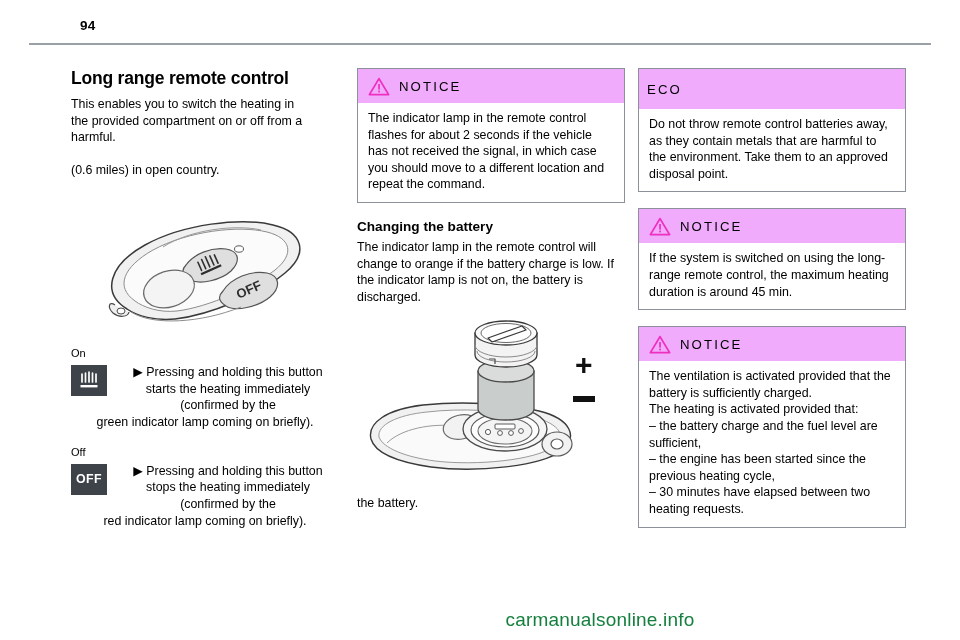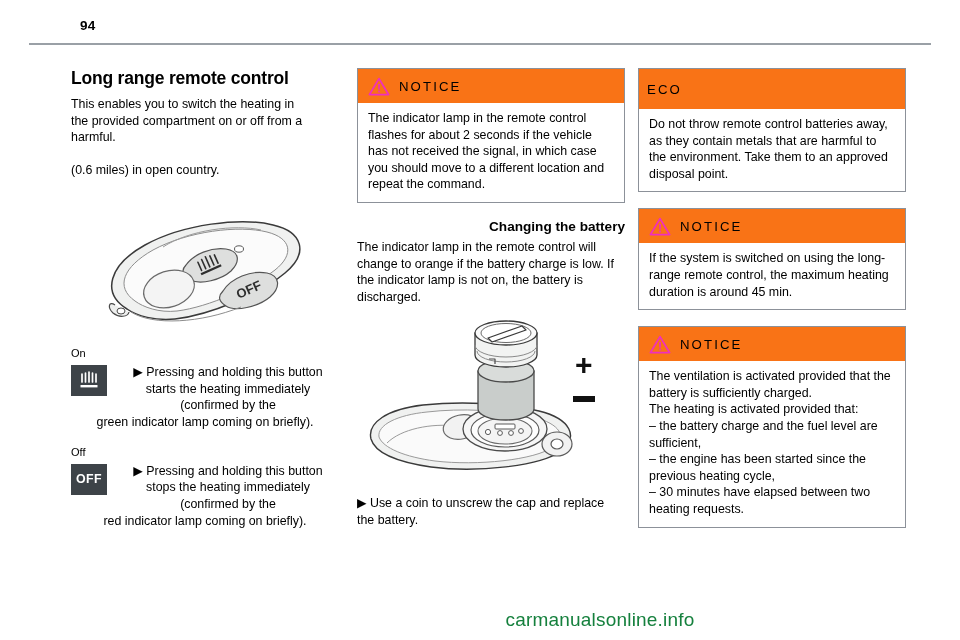--- a/index.html
+++ b/index.html
@@ -65,21 +65,20 @@
     font-weight: bold;
     margin: 20px 0 7px 0;
     line-height: 1.2;
     letter-spacing: -.2px;
   }
   h2.sub-title {
     font-size: 13.6px;
     font-weight: bold;
     margin: 0 0 3px 0;
     line-height: 1.25;
-    text-align: right;
   }
   h3.mini-title {
     font-size: 11px;
     font-weight: normal;
     margin: 0 0 4px 0;
     line-height: 1.2;
   }
   p.body-text {
     font-size: 12.4px;
     line-height: 16.6px;
@@ -87,21 +86,21 @@
   }
   p.body-text + p.body-text { margin-top: 0; }
 
   
   .callout {
     border: 1px solid #8c9199;
     background: #ffffff;
     margin-bottom: 16px;
   }
   .callout-header {
-    background: #f97316;
+    background: #f0abfc;
     padding: 6px 10px 6px 10px;
     display: flex;
     align-items: center;
     gap: 9px;
     min-height: 22px;
   }
   .callout-header.eco { padding: 9px 10px 9px 8px; }
   .callout-title {
     font-size: 13.2px;
     font-weight: normal;
@@ -327,21 +326,20 @@
         </g>
 
         <g>
           <text x="218" y="64" font-family="'Liberation Sans', sans-serif" font-size="30" font-weight="bold" fill="#111">+</text>
           <rect x="216" y="85" width="22" height="6" fill="#111"></rect>
         </g>
       </svg>
     </div>
 
     <div>
-      <p class="body-text">▶  Use a coin to unscrew the cap and replace</p>
       <p class="body-text">the battery.</p>
     </div>
 
   </div>
 
   <div class="col" id="col-right">
 
     <div style="height:20px"></div>
 
     <div class="callout">

